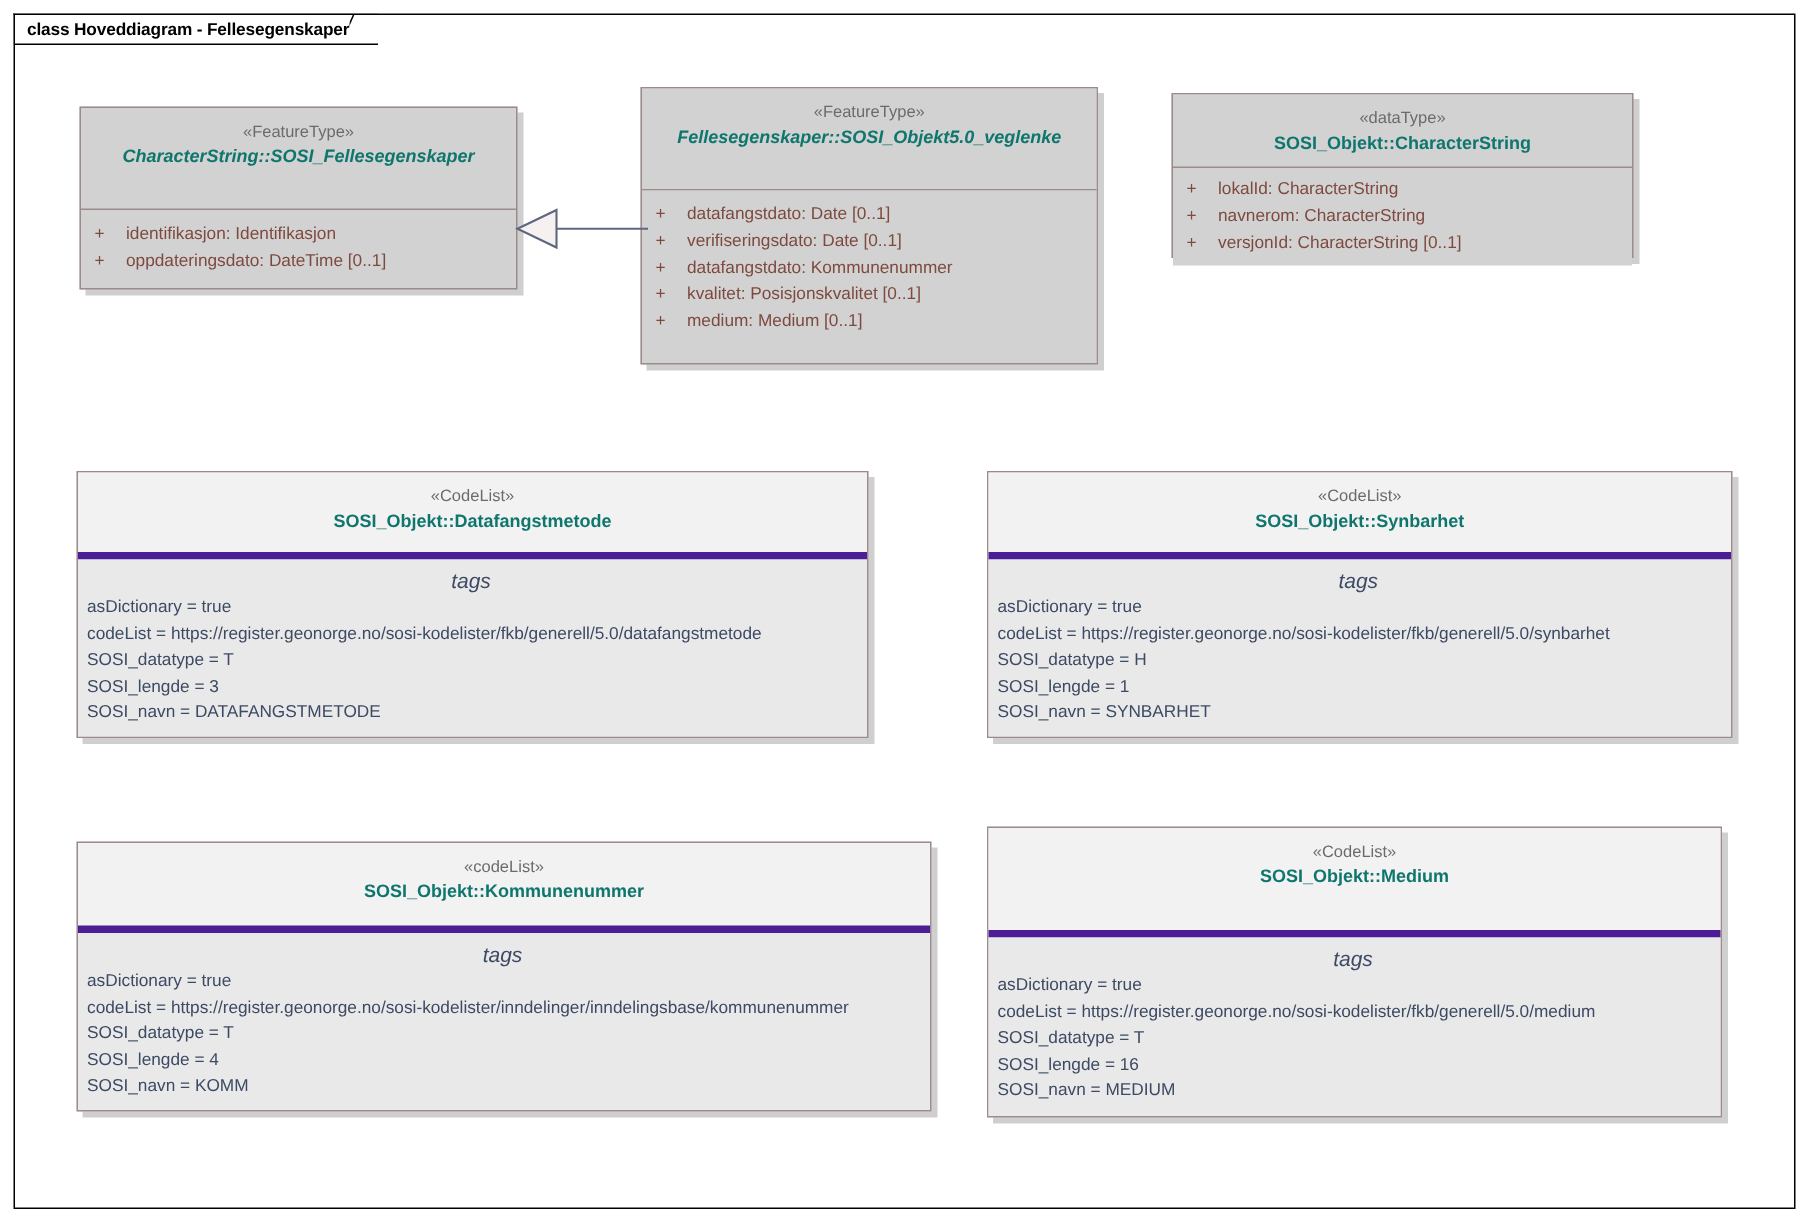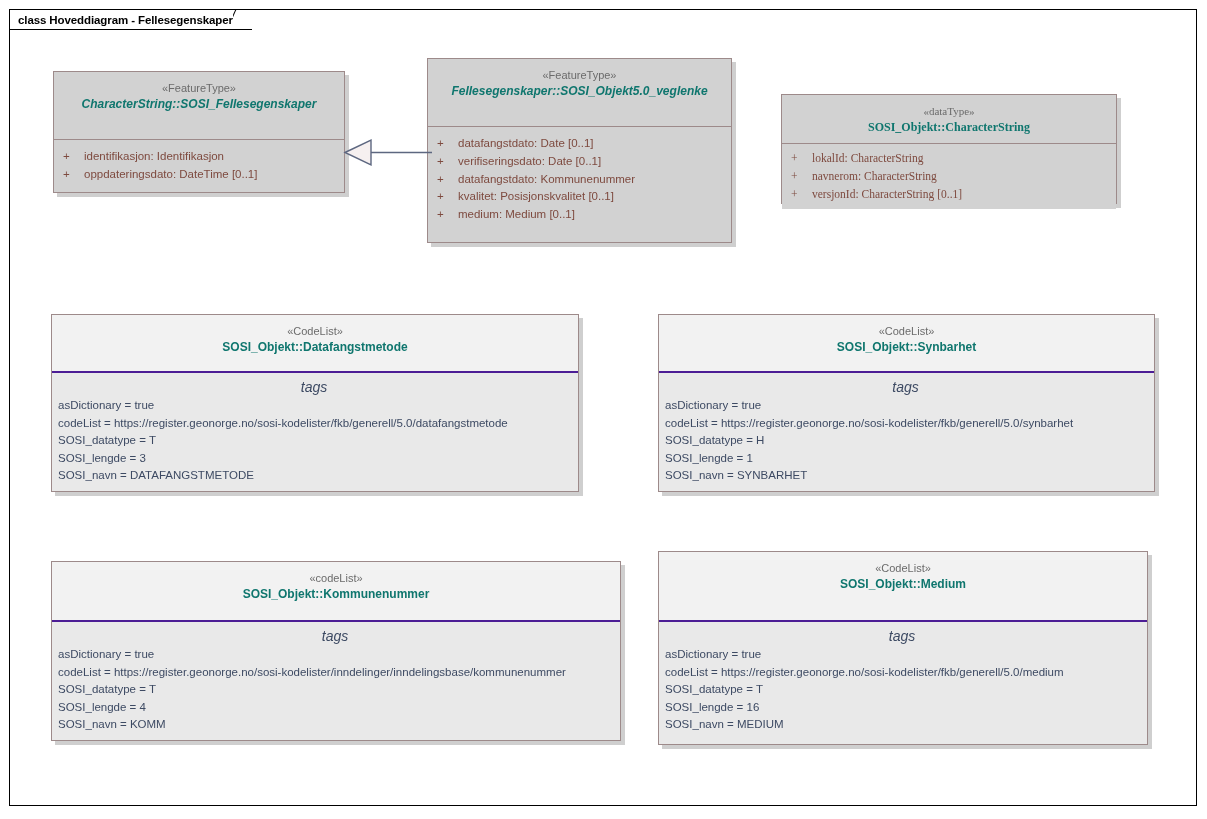--- a/index.html
+++ b/index.html
@@ -119,21 +119,21 @@
     padding: 8px 6px 6px 6px;
     background: #d2d2d2;
     flex: 1;
   }
 
   
   .codelist-box .box-inner { background: #e9e9e9; }
   .codelist-box .box-header {
     padding: 8px 6px 8px 6px;
     text-align: center;
-    border-bottom: 2px solid #4c1d95;
+    border-bottom: 5px solid #4c1d95;
     background: #f2f2f2;
   }
   .codelist-box .box-tags {
     padding: 6px 6px 6px 4px;
     flex: 1;
     background: #e9e9e9;
   }
 
   .stereotype {
     font-size: 11px;
@@ -246,21 +246,21 @@
         <span class="attr-text">kvalitet: Posisjonskvalitet [0..1]</span>
       </div>
       <div class="attr-row">
         <span class="attr-vis">+</span>
         <span class="attr-text">medium: Medium [0..1]</span>
       </div>
     </div>
   </div>
 </div>
 
-<div class="uml-box class-box" style="left:781px; top:94px; width:336px; height:110px;font-family:Liberation Serif, serif;">
+<div class="uml-box class-box" style="left:781px; top:62px; width:308px; height:110px;">
   <div class="shadow"></div>
   <div class="box-inner">
     <div class="box-header" style="height:48px;">
       <div class="stereotype">«dataType»</div>
       <div class="class-name">SOSI_Objekt::CharacterString</div>
     </div>
     <div class="box-attrs" style="padding-top:6px;">
       <div class="attr-row">
         <span class="attr-vis">+</span>
         <span class="attr-text">lokalId: CharacterString</span>

